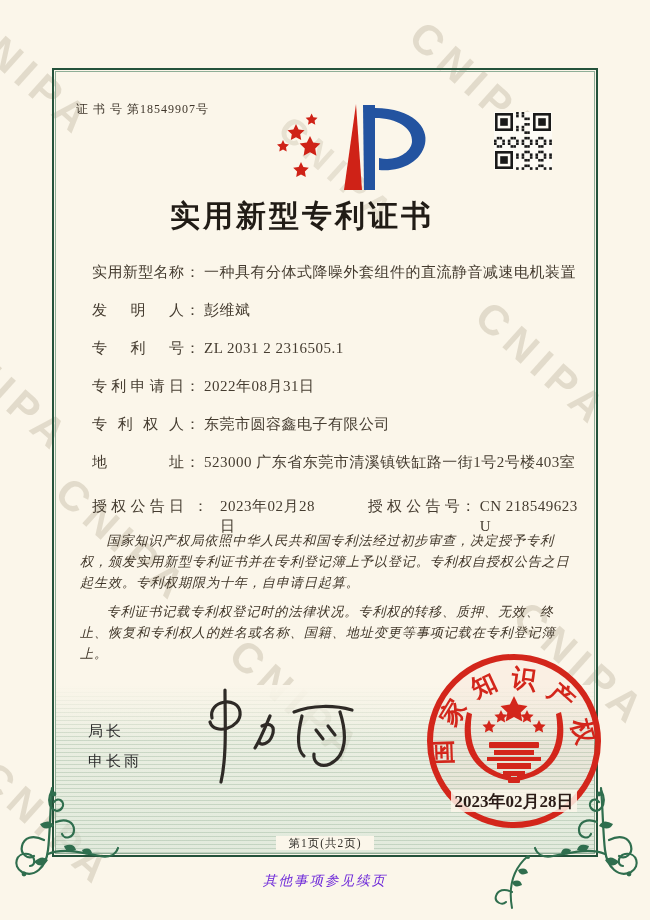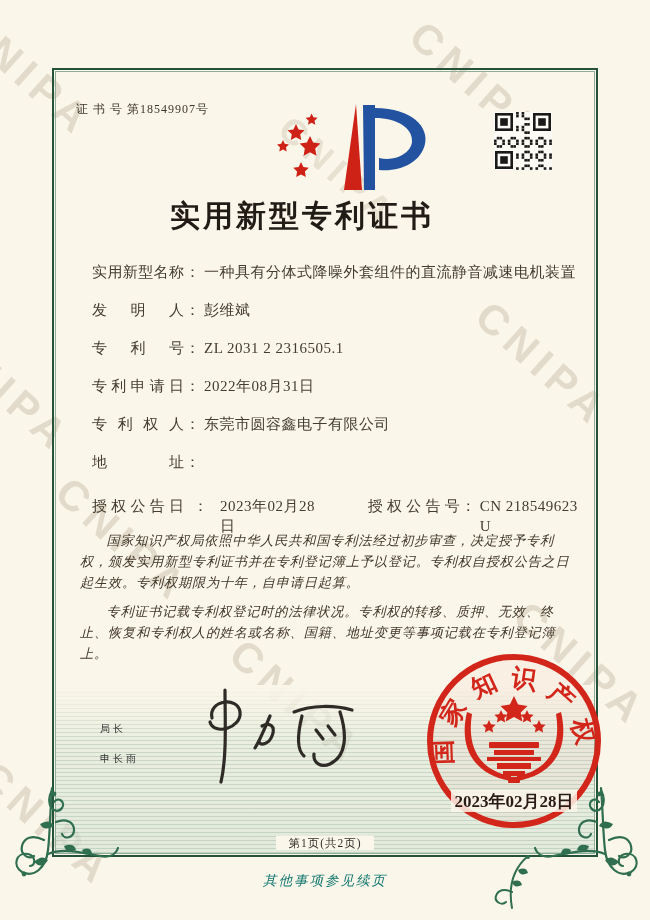--- a/index.html
+++ b/index.html
@@ -75,38 +75,38 @@
   .grant-row .pair2{display:flex;margin-left:30px;justify-content:flex-end;}
   
   .paras{
     position:absolute;z-index:2;left:80px;top:530px;width:492px;
     font-size:13.2px;line-height:21px;color:#403629;
     letter-spacing:0.8px;
   }
   .paras p{margin:0 0 8px 0;text-indent:2em;font-style:italic;}
   
   .official{
-    position:absolute;z-index:2;left:100px;
+    position:absolute;z-index:2;left:88px;
     font-family:Liberation Sans, sans-serif;
-    font-size:10px;color:#2c2c2c;letter-spacing:3px;
+    font-size:15px;color:#2c2c2c;letter-spacing:3px;
   }
   .official.pos{top:722px;}
   .official.name{top:752px;}
   .signature{position:absolute;z-index:2;left:182px;top:682px;}
   
   .seal{position:absolute;z-index:3;left:423px;top:650px;}
   
   .page-no{
     position:absolute;z-index:3;left:52px;top:836px;width:546px;text-align:center;
     font-size:11.5px;color:#33302a;letter-spacing:1px;
   }
   .page-no span{background:#fbf6ea;padding:1px 12px;}
   .cont-note{
     position:absolute;z-index:2;left:0;right:0;top:872px;text-align:center;
-    font-size:13.5px;color:#0f766e;letter-spacing:2px;font-style:italic;
+    font-size:13.5px;color:#6d28d9;letter-spacing:2px;font-style:italic;
   }
   
   .flourish{position:absolute;z-index:2;}
   .fl-bl{left:4px;top:776px;}
   .fl-br{left:531px;top:776px;transform:scaleX(-1);}
   .fl-sprig{left:490px;top:852px;}
 </style>
 </head>
 <body>
 
@@ -271,20 +271,21 @@
       <span class="val">2022年08月31日</span>
     </div>
     <div class="frow">
       <span class="lbl">专利权人</span>
         <span class="colon">：</span>
       <span class="val">东莞市圆容鑫电子有限公司</span>
     </div>
     <div class="frow">
       <span class="lbl">地址</span>
         <span class="colon">：</span>
+      <span class="val">523000 广东省东莞市清溪镇铁缸路一街1号2号楼403室</span>
     </div>
     <div class="frow grant-row">
       <span class="lbl">授权公告日</span>
         <span class="colon">：</span>
       <span class="val">2023年02月28日</span>
       <span class="pair2">
         <span class="lbl">授权公告号</span>
           <span class="colon">：</span>
         <span class="val">CN 218549623 U</span>
       </span>

